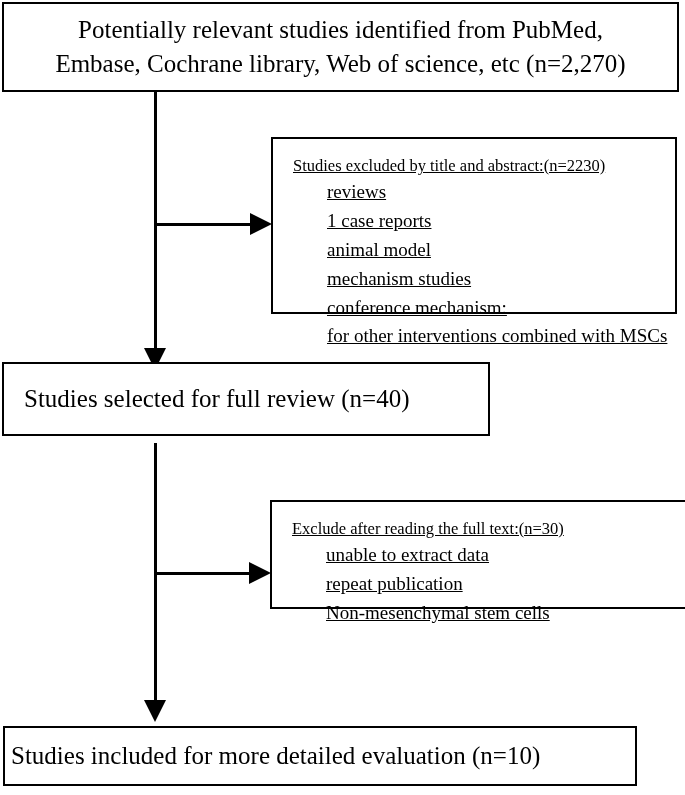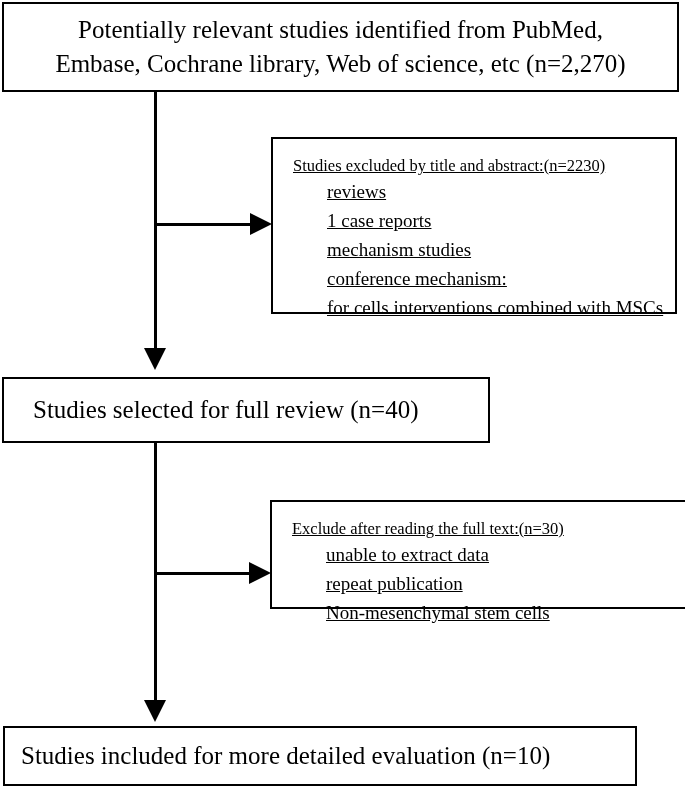--- a/index.html
+++ b/index.html
@@ -51,43 +51,43 @@
   }
   #node-excluded-title-abstract {
     left: 271px;
     top: 137px;
     width: 406px;
     height: 177px;
     padding: 14px 0 0 20px;
   }
   #node-full-review {
     left: 2px;
-    top: 377px;
+    top: 362px;
     width: 488px;
-    height: 66px;
-    padding: 2px 29px;
+    height: 74px;
+    padding: 2px 20px;
   }
   #node-full-review .node-text {
     font-size: 25px;
     text-align: left;
     width: 100%;
   }
   #node-excluded-full-text {
     left: 270px;
     top: 500px;
     width: 483px;
     height: 109px;
     padding: 14px 0 0 20px;
   }
   #node-included {
     left: 3px;
     top: 726px;
     width: 634px;
     height: 60px;
-    padding: 2px 16px;
+    padding: 2px 6px;
   }
   #node-included .node-text {
     font-size: 25px;
     text-align: left;
     width: 100%;
   }
   
   .excl-heading {
     font-size: 16.5px;
     line-height: 1.52;
@@ -153,23 +153,24 @@
   <div class="connector v-line" id="trunk-1"></div>
   <div class="arrow-down" id="arrowhead-down-1"></div>
 
   <div class="connector h-line" id="branch-1"></div>
   <div class="arrow-right" id="arrowhead-right-1"></div>
 
   <div class="node node-left" id="node-excluded-title-abstract">
     <div class="excl-heading">Studies excluded by title and abstract:(n=2230)</div>
     <div class="excl-item">reviews</div>
     <div class="excl-item">1 case reports</div>
+    <div class="excl-item">animal model</div>
     <div class="excl-item">mechanism studies</div>
     <div class="excl-item">conference mechanism:</div>
-    <div class="excl-item">for cells interventions combined with MSCs</div>
+    <div class="excl-item">for other interventions combined with MSCs</div>
   </div>
 
   <div class="node node-center" id="node-full-review">
     <div class="node-text">Studies selected for full review (n=40)</div>
   </div>
 
   <div class="connector v-line" id="trunk-2"></div>
   <div class="arrow-down" id="arrowhead-down-2"></div>
 
   <div class="connector h-line" id="branch-2"></div>

